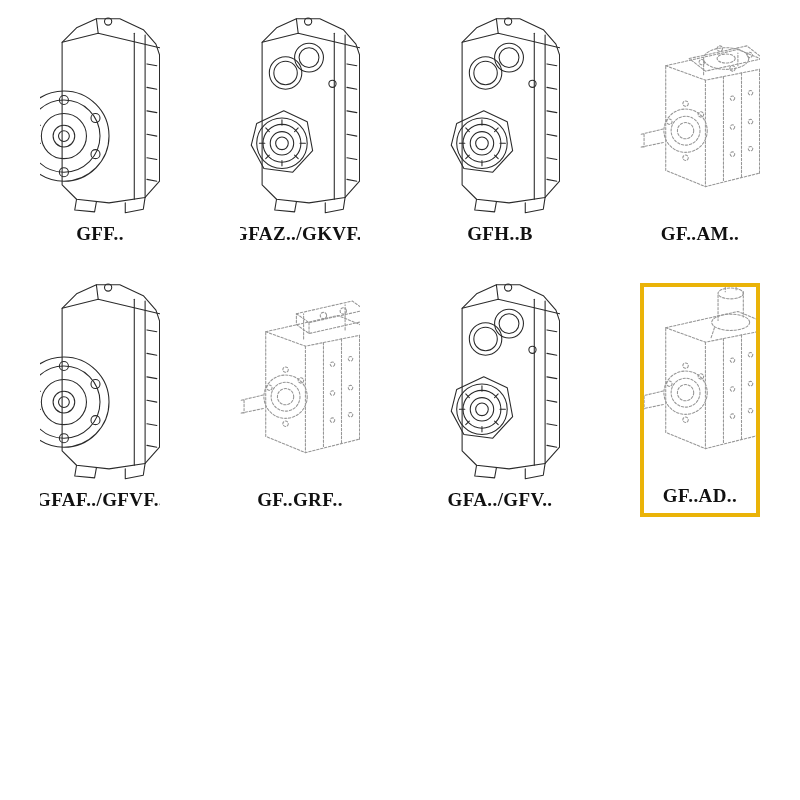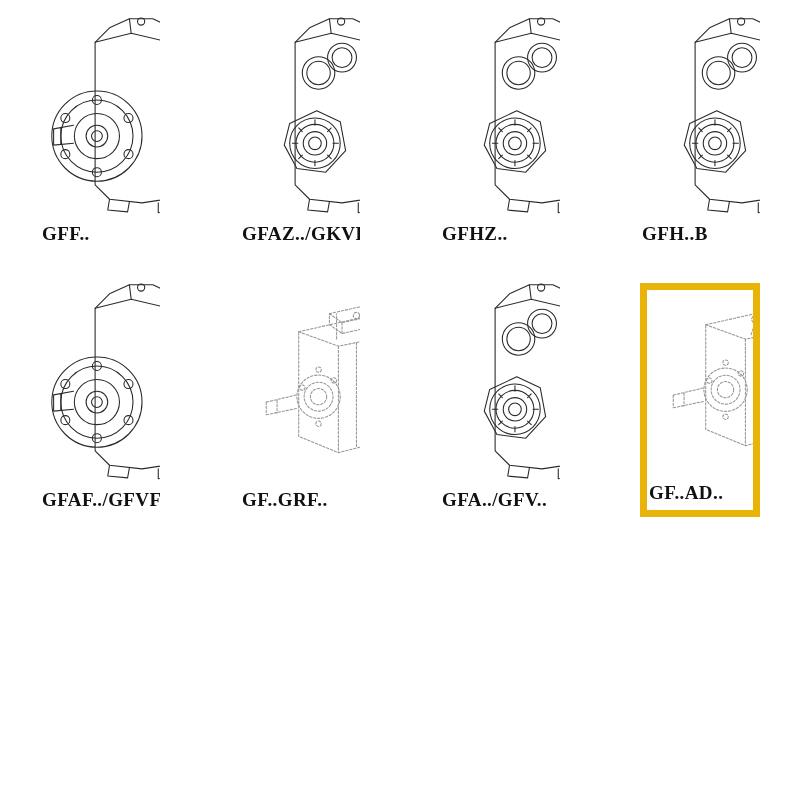--- a/index.html
+++ b/index.html
@@ -1,19 +1,19 @@
 <!DOCTYPE html>
 <html><head>
 <meta charset="utf-8">
 <style>
   html,body{margin:0;padding:0;background:#fff}
   body{width:800px;height:800px;font-family:"Liberation Serif",serif;color:#111}
   .page{width:800px;height:800px;display:grid;grid-template-columns:repeat(4,1fr);grid-template-rows:repeat(3,1fr);background:#fff}
-  .cell{display:flex;flex-direction:column;align-items:flex-start;justify-content:flex-end;padding:4px 2px 6px;overflow:hidden}
-  .cell.boxed{border:7px solid #eab308}
+  .cell{display:flex;flex-direction:column;align-items:center;justify-content:flex-end;padding:4px 2px 6px;overflow:hidden}
+  .cell.boxed{border:4px solid #eab308}
   svg.drawing{width:182px;height:212px;flex:0 0 auto;fill:none;stroke-width:1.2;stroke-linejoin:round;stroke-linecap:round}
   .solid{stroke:#2b2b2b}
   .faint{stroke:#979797;stroke-dasharray:2.6 1.9}
   .label{font-weight:bold;font-size:19px;letter-spacing:.4px;margin-top:3px;white-space:nowrap;color:#111}
   .defs{position:absolute;width:0;height:0;overflow:hidden}
 </style>
 </head>
 <body>
 
 <svg class="defs" aria-hidden="true">
@@ -138,36 +138,36 @@
     <figcaption class="label">GFF..</figcaption>
   </figure>
 
   <figure class="cell">
     <svg class="drawing solid" viewBox="0 0 200 235">
         <use href="#sym-hollow"></use>
       </svg>
     <figcaption class="label">GFAZ../GKVF..</figcaption>
   </figure>
 
-  <figure class="cell">
-    <svg class="drawing solid" viewBox="0 0 200 235">
-        <use href="#sym-hollow"></use>
-      </svg>
-    <figcaption class="label">GFHZ..</figcaption>
-  </figure>
 
 
 
   <figure class="cell">
     <svg class="drawing solid" viewBox="0 0 200 235">
         <use href="#sym-hollow"></use>
       </svg>
     <figcaption class="label">GFH..B</figcaption>
   </figure>
 
+  <figure class="cell">
+    <svg class="drawing faint" viewBox="0 0 200 235">
+        <use href="#sym-am"></use>
+      </svg>
+    <figcaption class="label">GF..AM..</figcaption>
+  </figure>
 
 
   <figure class="cell">
     <svg class="drawing solid" viewBox="0 0 200 235">
         <use href="#sym-flange"></use>
       </svg>
     <figcaption class="label">GFAF../GFVF..</figcaption>
   </figure>
 
   <figure class="cell">

